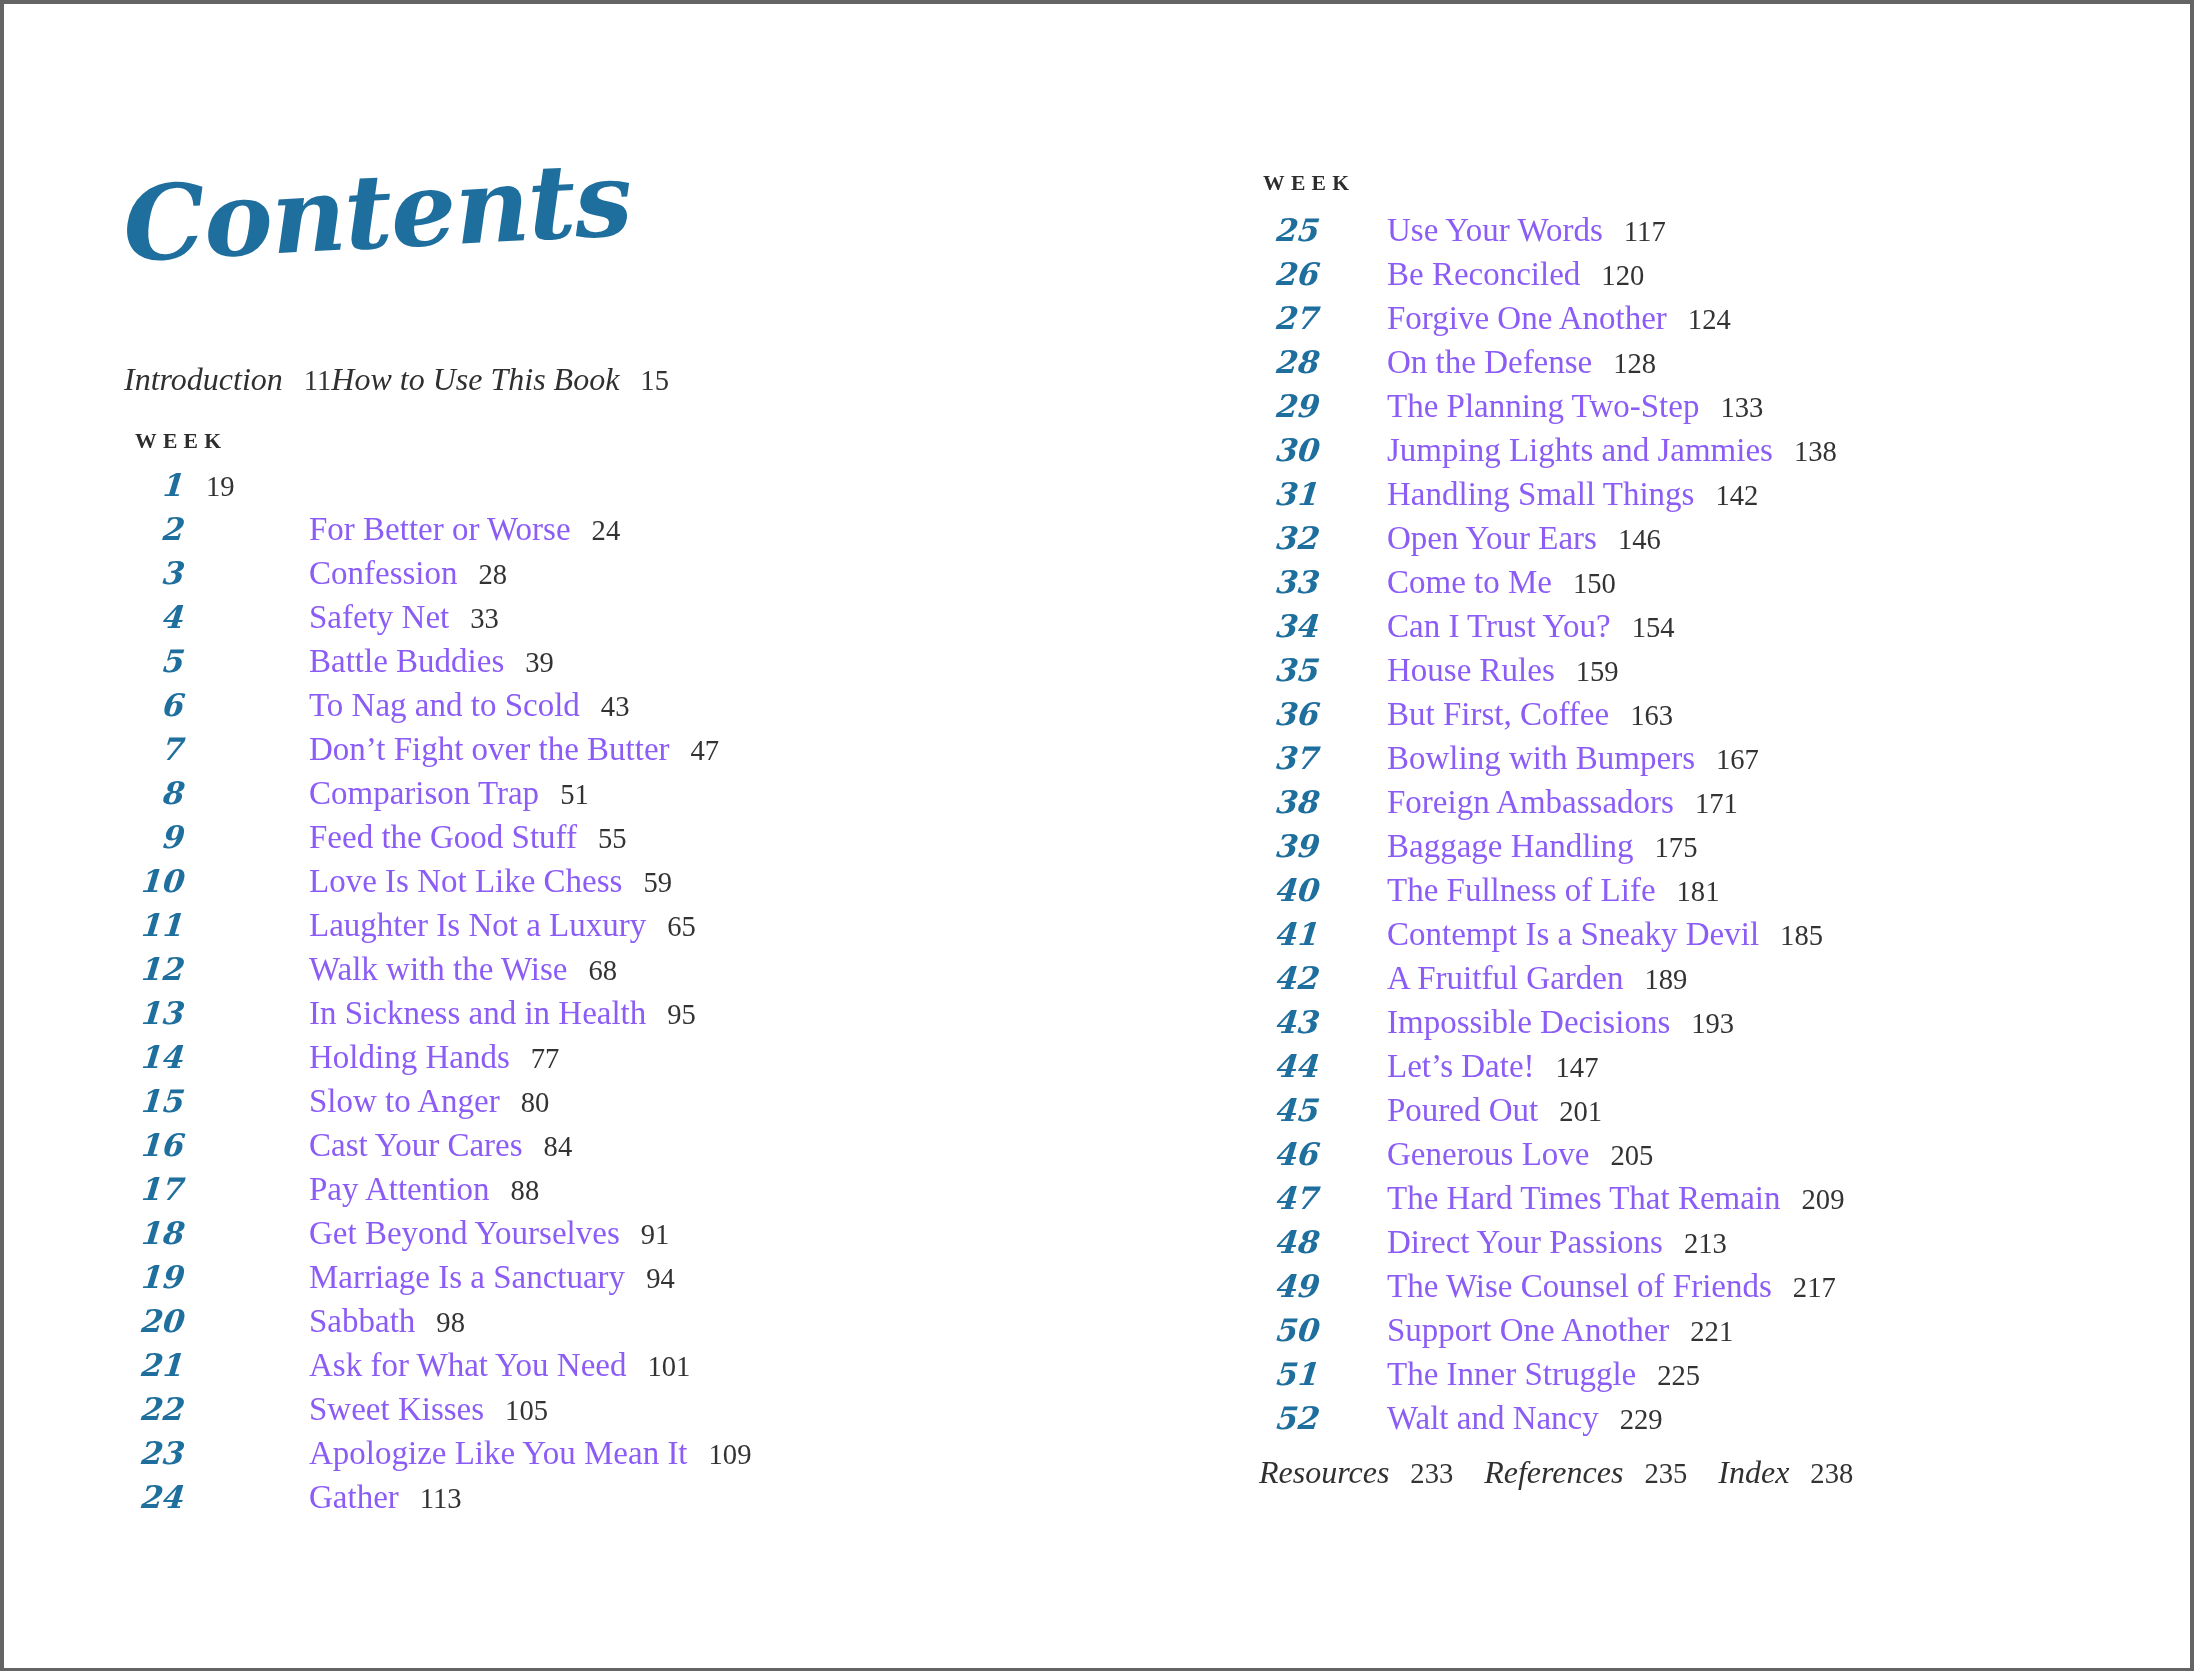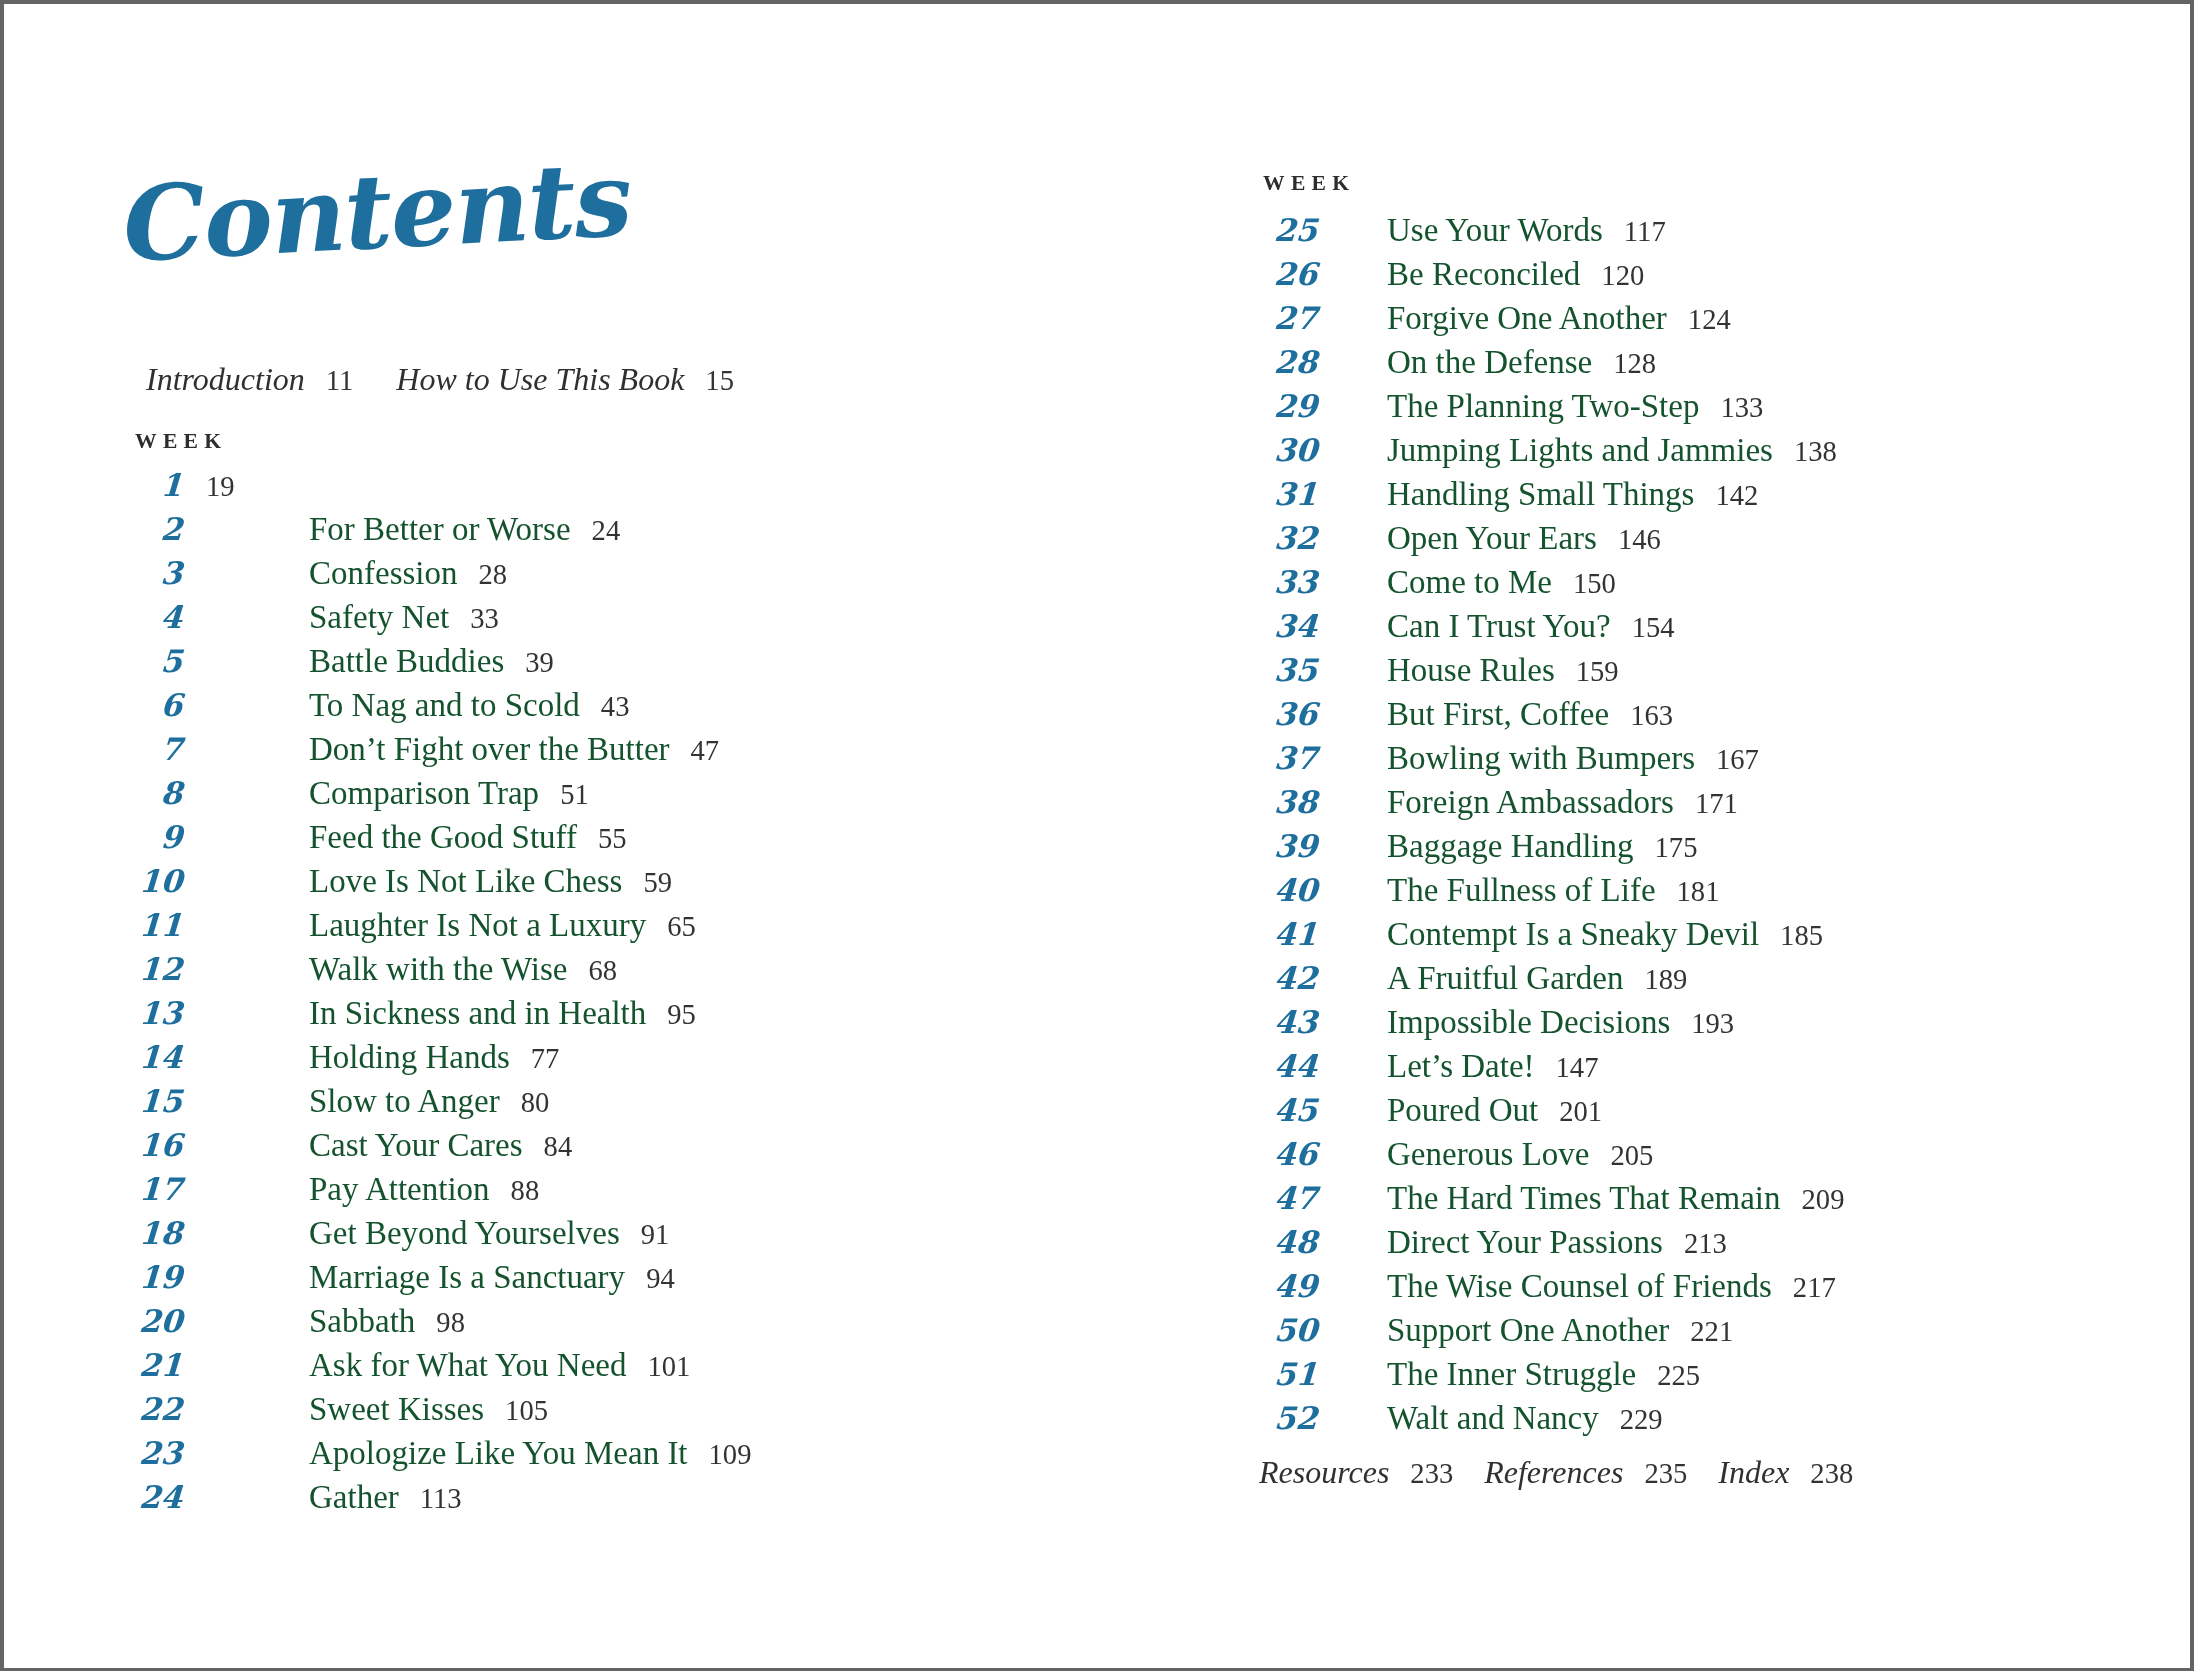--- a/index.html
+++ b/index.html
@@ -23,25 +23,24 @@
     font-weight: 700;
     font-size: 103px;
     line-height: 1;
     color: #1f6f9e;
     transform: rotate(-3deg);
     transform-origin: left bottom;
     letter-spacing: -1.4px;
   }
   .front-matter {
     position: absolute;
-    left: 142px;
+    left: 120px;
     top: 357px;
     display: flex;
     align-items: baseline;
-    gap: 43px;
   }
   .fm-item { display: flex; align-items: baseline; gap: 21px; }
   .fm-label { font-style: italic; font-size: 32px; color: #303030; }
   .fm-page  { font-size: 28.6px; color: #333333; }
   .week-label {
     position: absolute;
     font-size: 21.6px;
     font-weight: 700;
     letter-spacing: 6.3px;
     color: #2d2d2d;
@@ -64,21 +63,21 @@
     font-style: italic;
     font-weight: 700;
     font-size: 31px;
     color: #1f6f9e;
     transform: skewX(-6deg);
   }
   .entries.left  .wk-num { width: 50px; }
   .entries.right .wk-num { width: 57px; }
   .entry-title {
     font-size: 33px;
-    color: #14532d;
+    color: #8b5cf6;
     white-space: nowrap;
   }
   .entries.left  .entry-title { margin-left: 124px; }
   .entries.right .entry-title { margin-left: 67px; }
   .entry-page {
     margin-left: 21px;
     font-size: 28.6px;
     color: #333333;
     text-align: right;
   }

